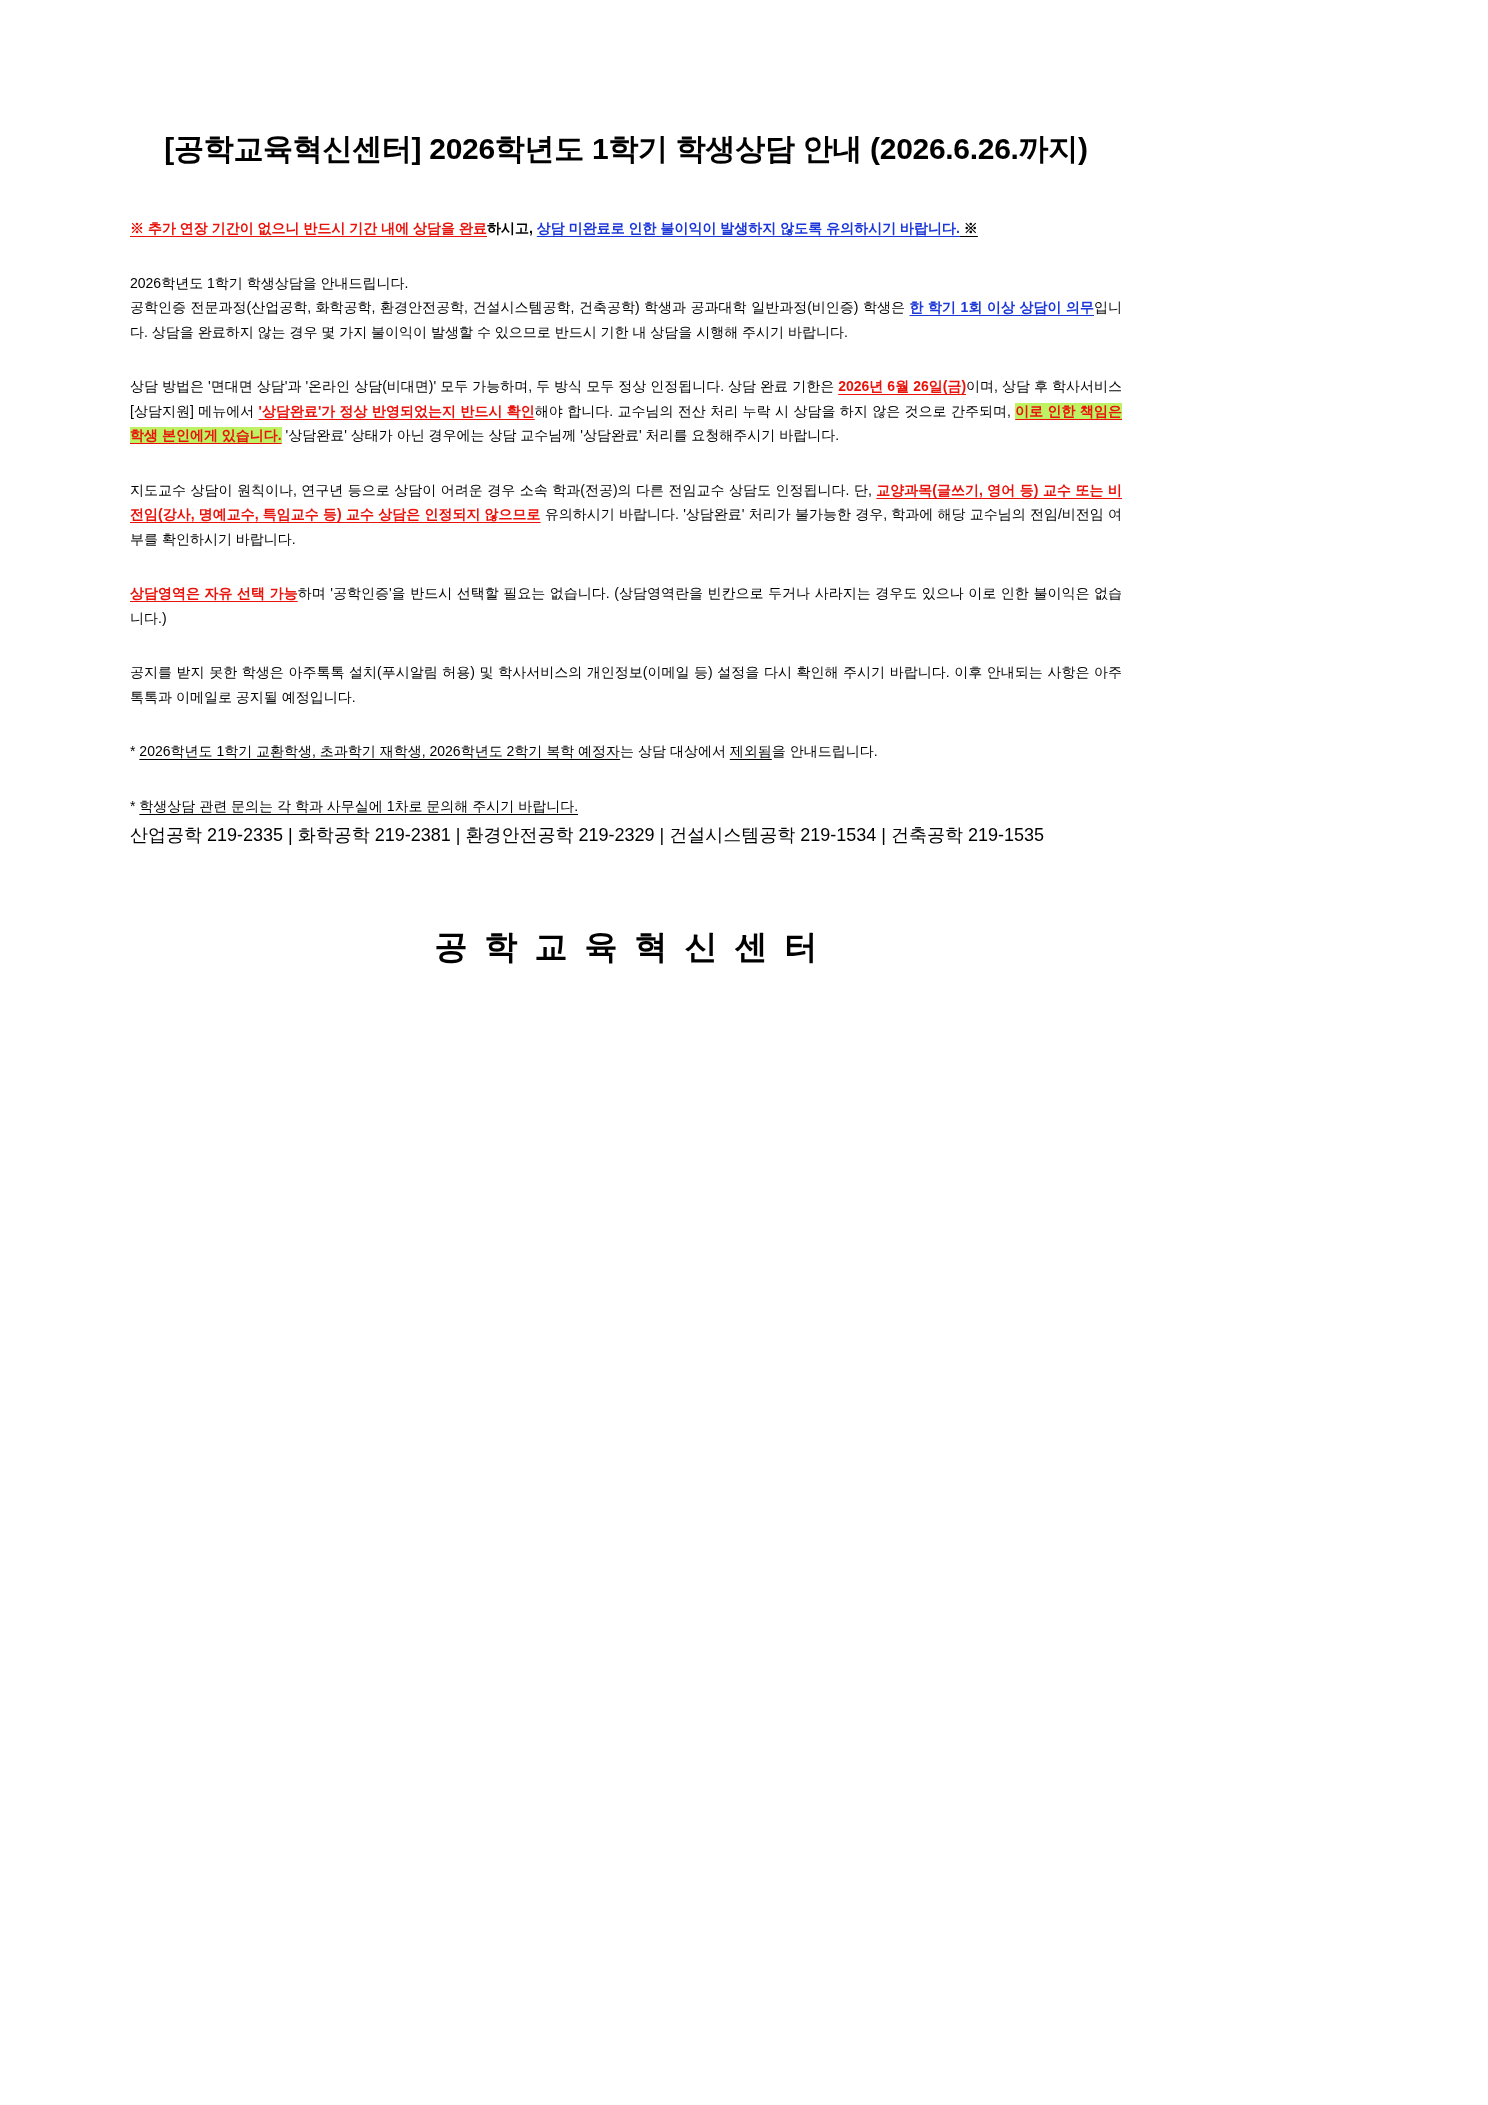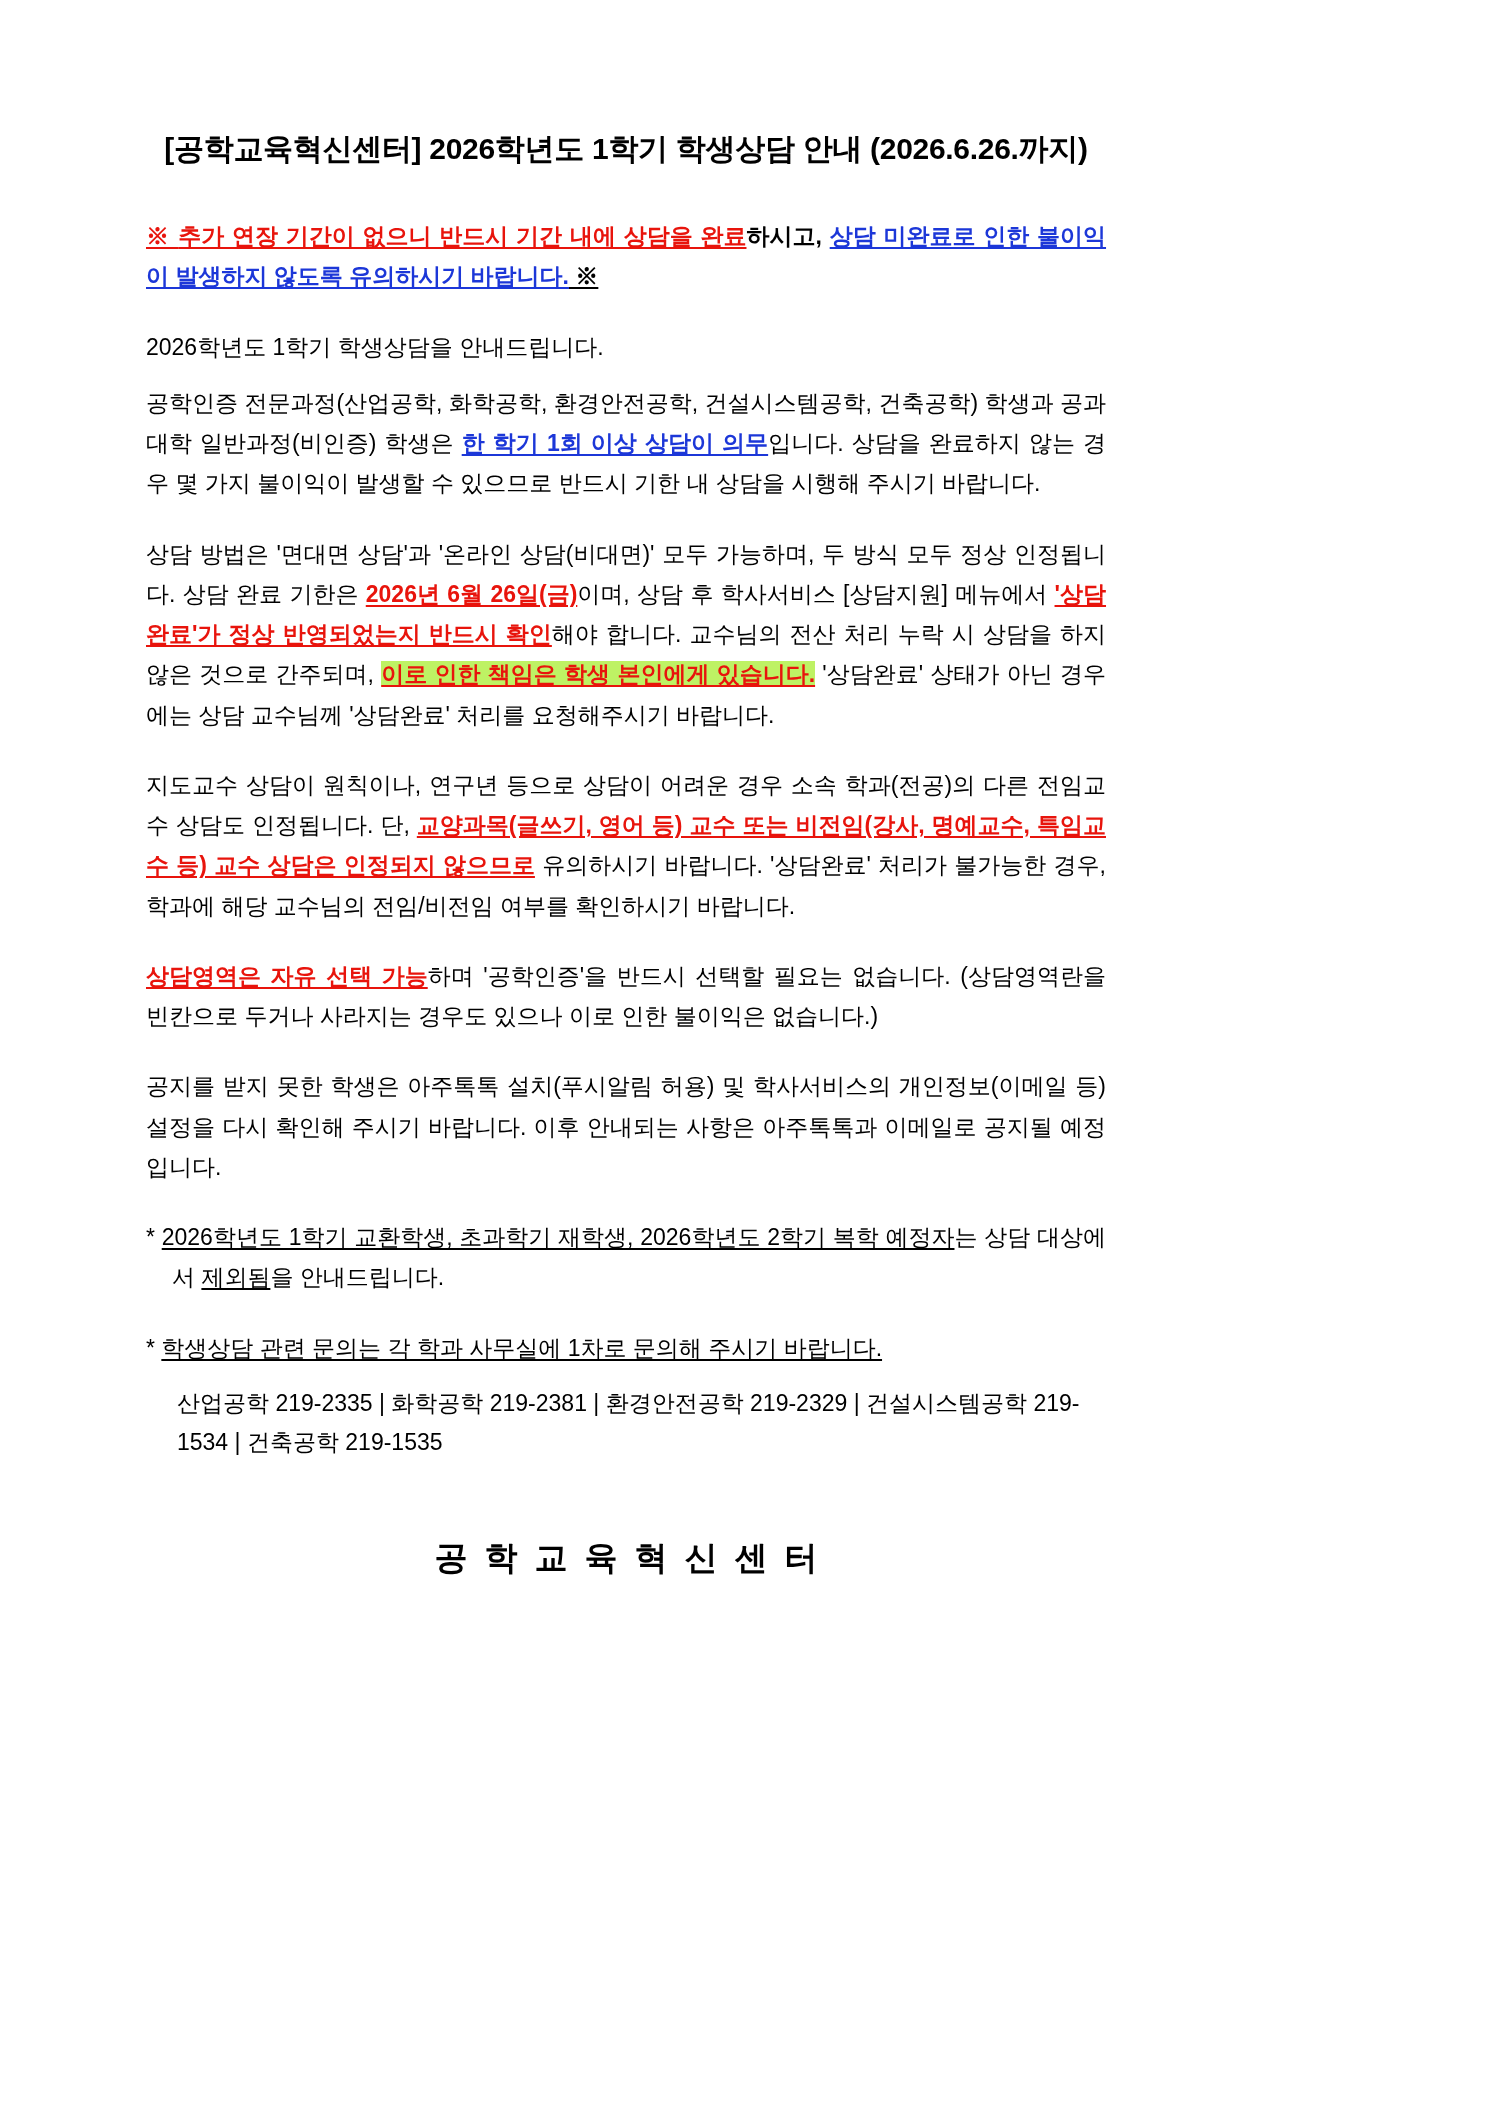--- a/index.html
+++ b/index.html
@@ -23,25 +23,25 @@
   }
   .doc-title {
     text-align: center;
     font-size: 30px;
     font-weight: bold;
     letter-spacing: -0.3px;
     margin: 16px 0 0 0;
     line-height: 1.4;
   }
   .para {
-    font-size: 23px;
+    font-size: 14px;
     line-height: 1.75;
     text-align: justify;
     text-justify: inter-ideograph;
-    margin: 16px;
+    margin: 0;
   }
   .block {
     margin-top: 30px;
   }
   .indent-hang {
     padding-left: 26px;
     text-indent: -26px;
   }
   .notice {
     margin-top: 46px;
@@ -56,24 +56,23 @@
     text-decoration: underline;
     text-underline-offset: 3px;
   }
   .b {
     font-weight: bold;
   }
   .hl {
     background: #bef264;
   }
   .phones {
-    font-size: 23px;
+    font-size: 18px;
     line-height: 1.7;
     margin-top: 2px;
-    margin-left: 47px;
   }
   .footer-org {
     text-align: center;
     font-size: 33px;
     font-weight: bold;
     letter-spacing: 17px;
     margin-top: 74px;
     text-indent: 17px;
   }
 </style>

